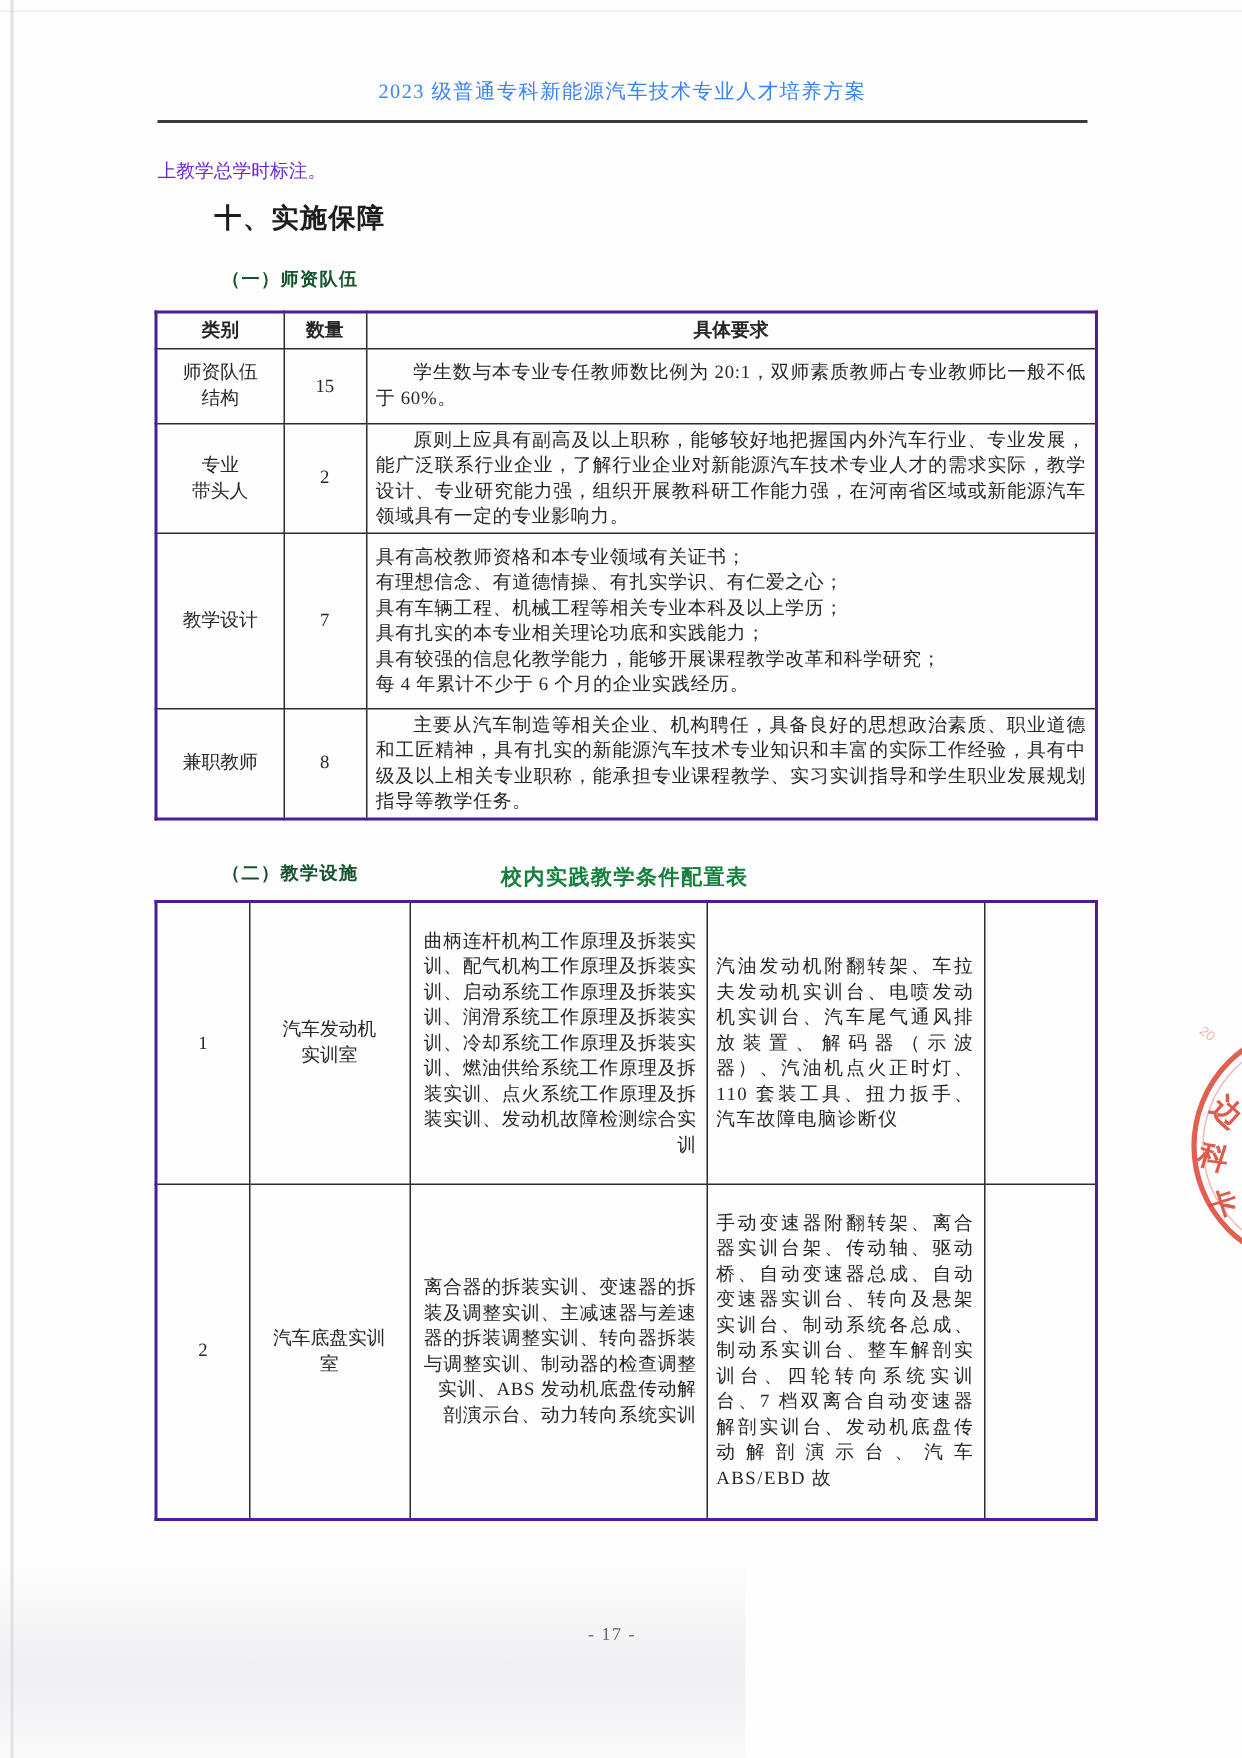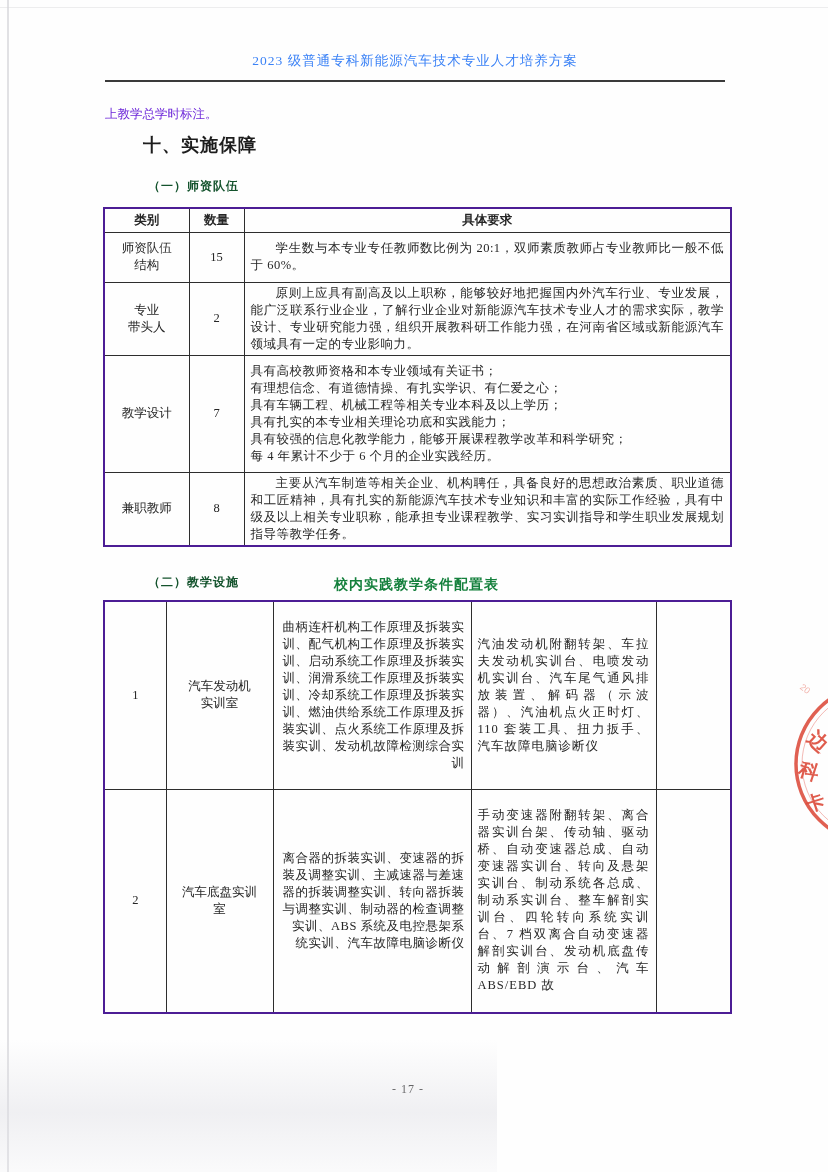--- a/index.html
+++ b/index.html
@@ -154,21 +154,21 @@
       <td class="cell-center preline">汽车发动机
 实训室</td>
       <td class="proj">曲柄连杆机构工作原理及拆装实训、配气机构工作原理及拆装实训、启动系统工作原理及拆装实训、润滑系统工作原理及拆装实训、冷却系统工作原理及拆装实训、燃油供给系统工作原理及拆装实训、点火系统工作原理及拆装实训、发动机故障检测综合实训</td>
       <td class="equip">汽油发动机附翻转架、车拉夫发动机实训台、电喷发动机实训台、汽车尾气通风排放装置、解码器（示波器）、汽油机点火正时灯、110 套装工具、扭力扳手、汽车故障电脑诊断仪</td>
       <td class="cell-center"></td>
     </tr>
     <tr class="t2-r2">
       <td class="cell-center">2</td>
       <td class="cell-center preline">汽车底盘实训
 室</td>
-      <td class="proj">离合器的拆装实训、变速器的拆装及调整实训、主减速器与差速器的拆装调整实训、转向器拆装与调整实训、制动器的检查调整实训、ABS 系统及电控悬架系统实训、汽车故障电脑诊断仪</td>
+      <td class="proj">离合器的拆装实训、变速器的拆装及调整实训、主减速器与差速器的拆装调整实训、转向器拆装与调整实训、制动器的检查调整实训、ABS 发动机底盘传动解剖演示台、动力转向系统实训</td>
       <td class="equip">手动变速器附翻转架、离合器实训台架、传动轴、驱动桥、自动变速器总成、自动变速器实训台、转向及悬架实训台、制动系统各总成、制动系实训台、整车解剖实训台、四轮转向系统实训台、7 档双离合自动变速器解剖实训台、发动机底盘传动解剖演示台、汽车 ABS/EBD 故</td>
       <td class="cell-center"></td>
     </tr>
   </tbody>
     </table>
 
   <div class="page-number">- 17 -</div>
 
   <div class="seal">
     <svg width="86" height="220" viewBox="0 0 86 220">

